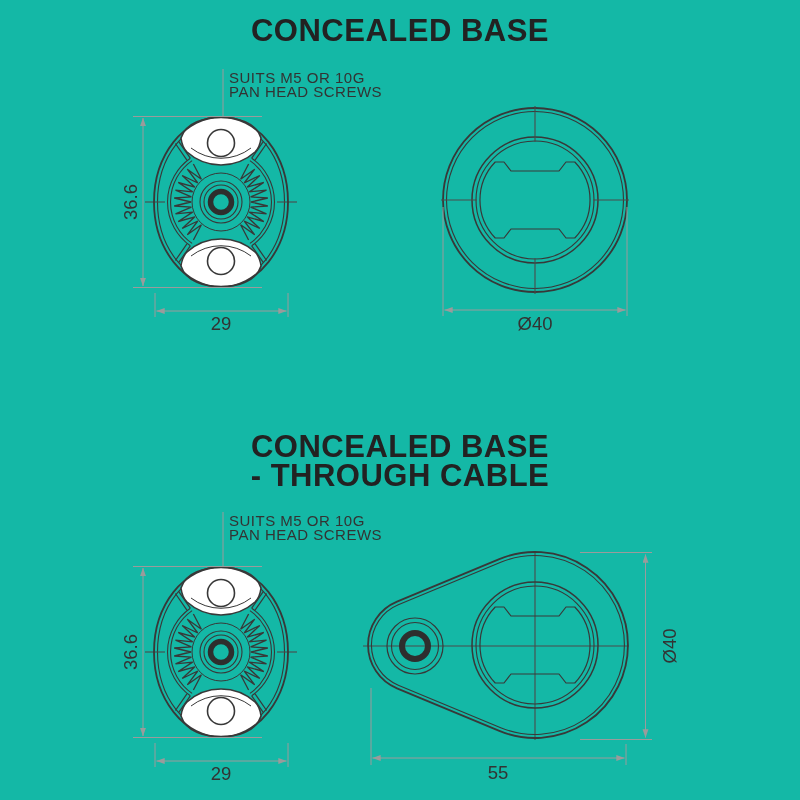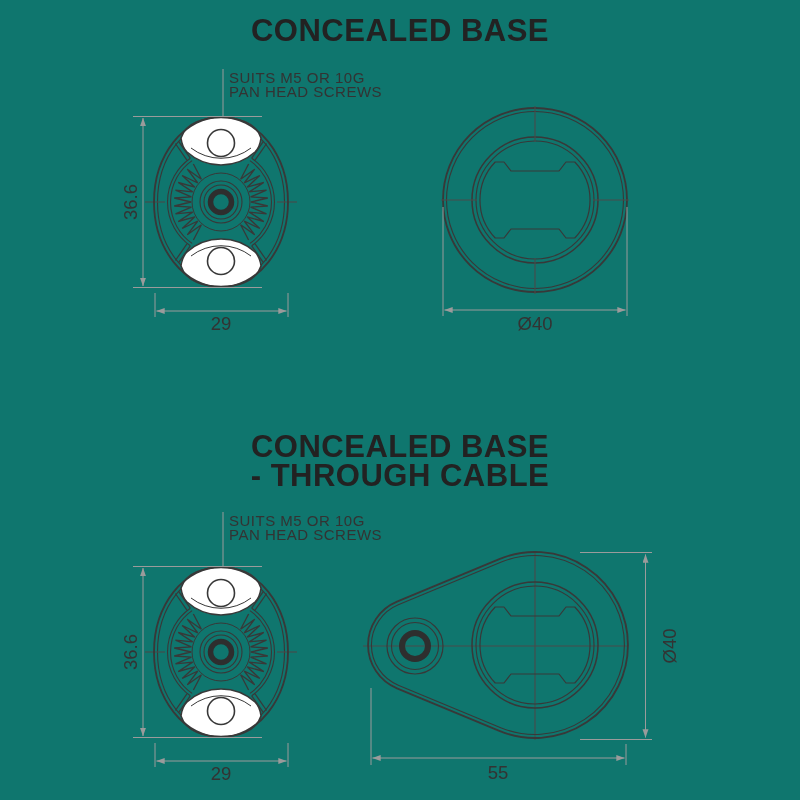--- a/index.html
+++ b/index.html
@@ -1,16 +1,16 @@
 <!DOCTYPE html>
 <html><head>
 <meta charset="utf-8">
 <style>
   html,body{margin:0;padding:0;background:#fff;}
-  #page{position:relative;width:800px;height:800px;background:#0f766e;overflow:hidden;
+  #page{position:relative;width:800px;height:800px;background:#14b8a6;overflow:hidden;
         font-family:"Liberation Sans", sans-serif;}
   svg{position:absolute;inset:0;}
   text{font-family:"Liberation Sans", sans-serif;}
   .title{font-size:31px;font-weight:700;letter-spacing:.5px;fill:#222;}
   .note{font-size:15px;letter-spacing:.5px;fill:#333;}
   .dim{font-size:18.5px;fill:#333;}
   .draw{stroke:#383838;fill:none;}
   .dimln{stroke:#9b9b9b;stroke-width:1;fill:none;}
   .tick{stroke:#4a4a4a;stroke-width:1.1;fill:none;}
 </style>

